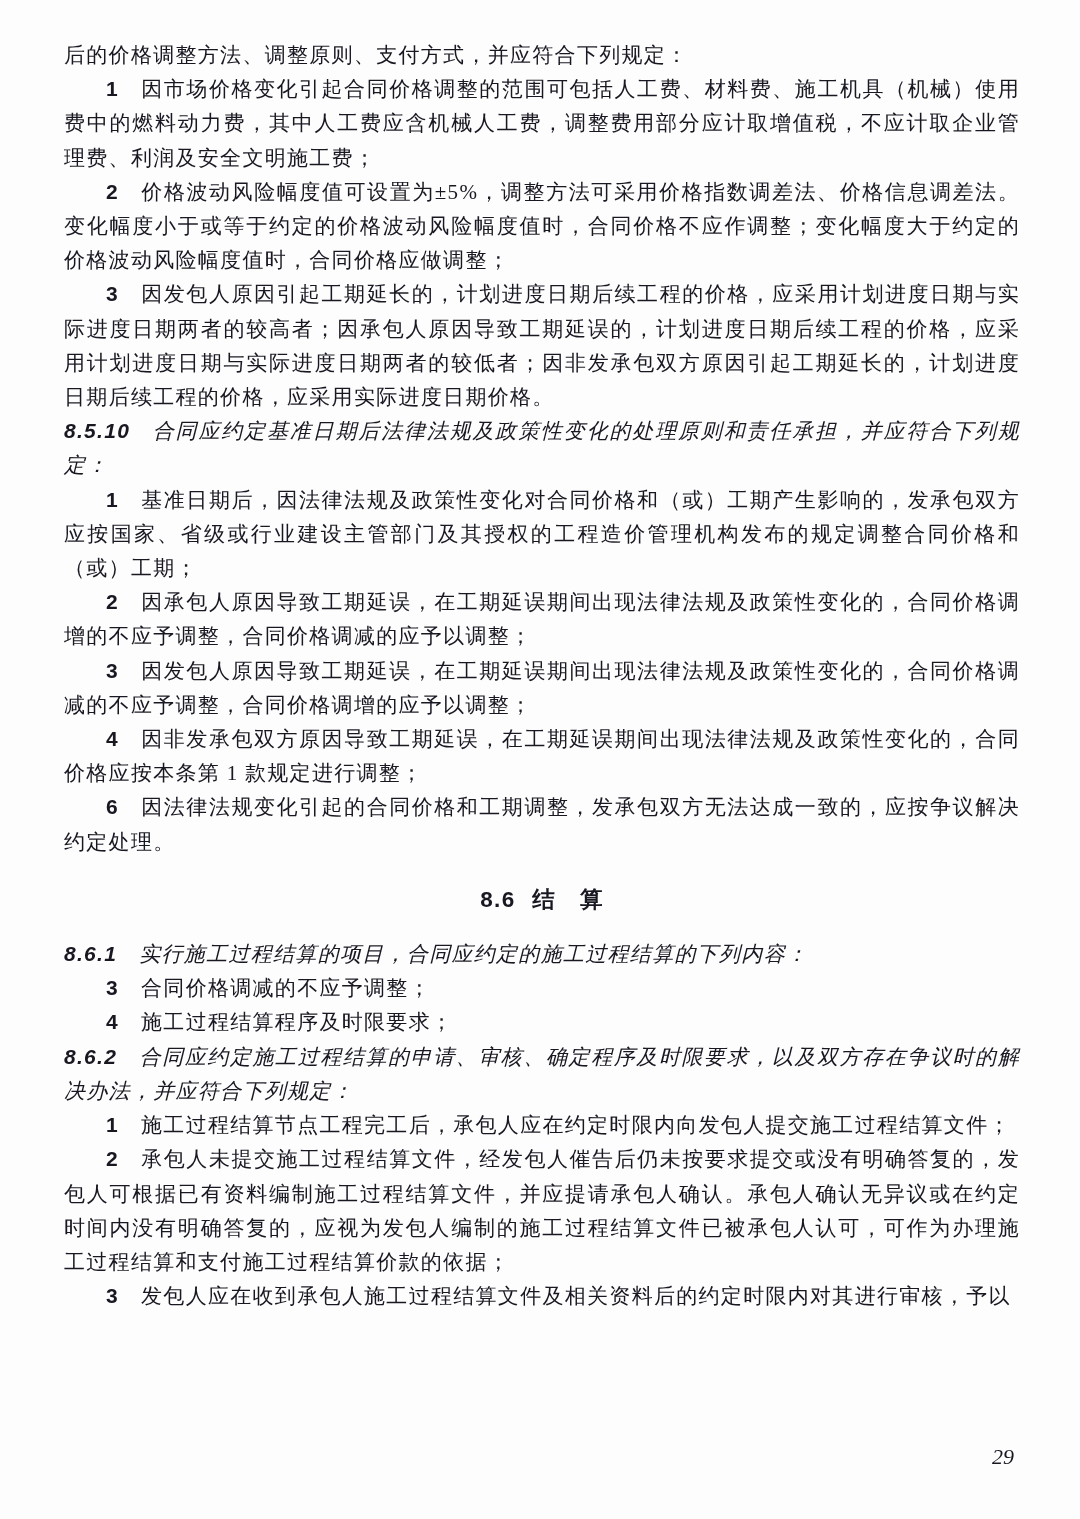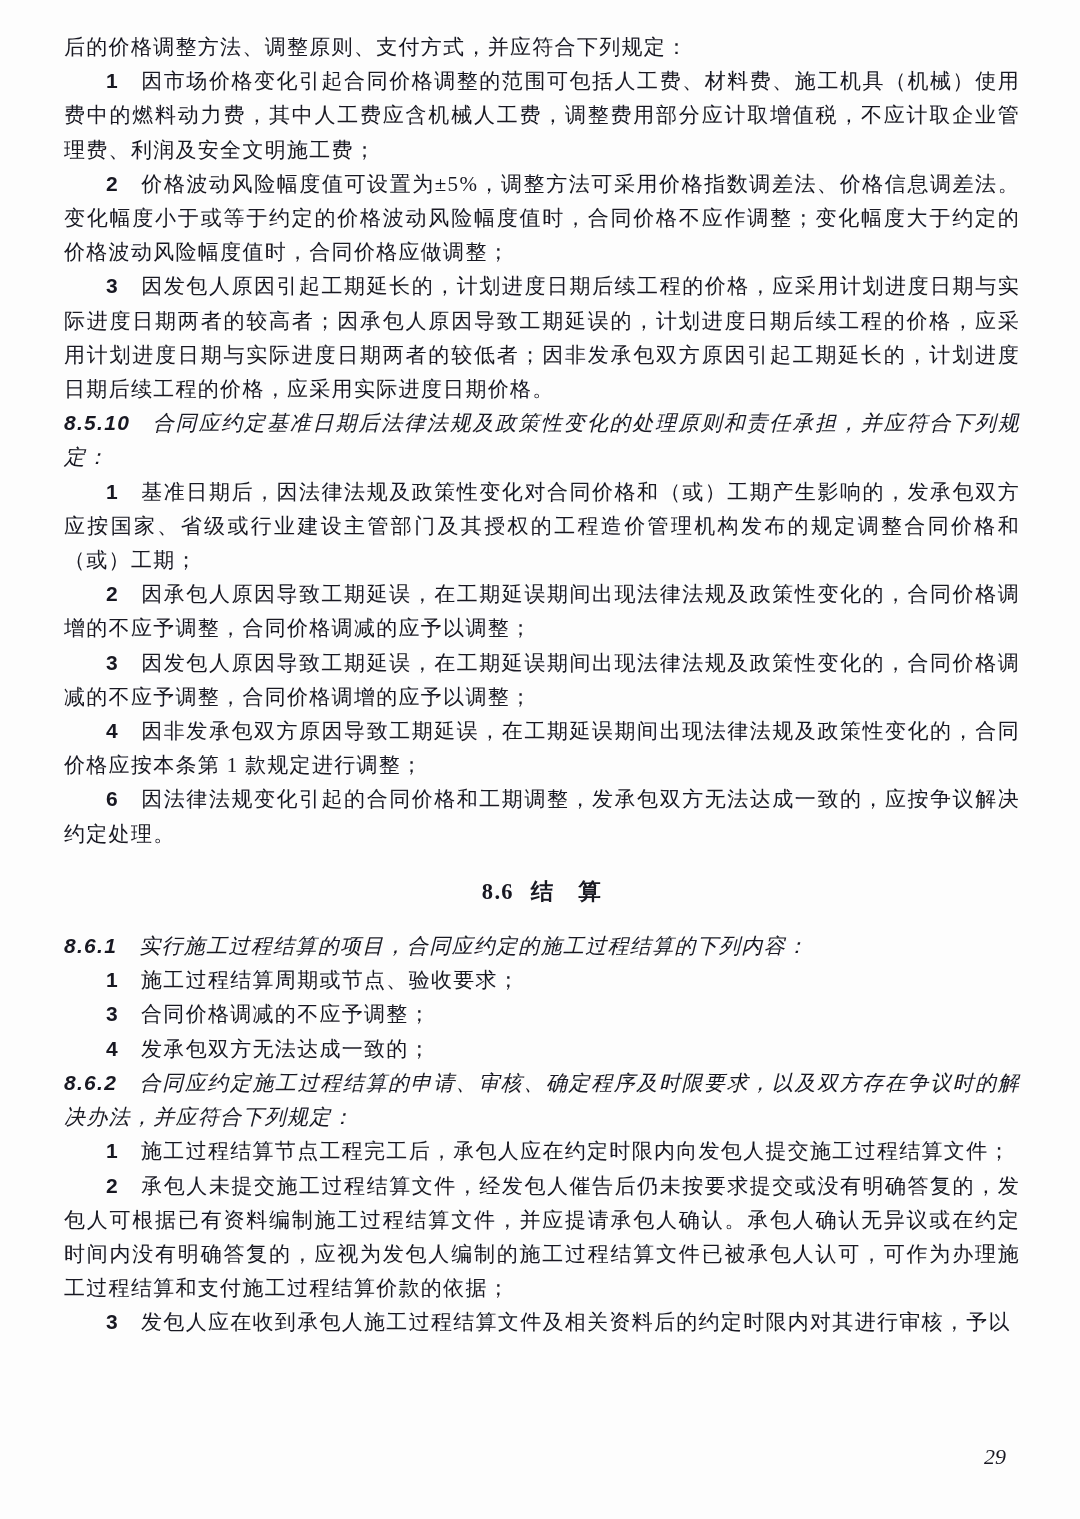--- a/index.html
+++ b/index.html
@@ -9,21 +9,21 @@
     background: #fdfdfd;
     color: #181822;
     font-family: "Liberation Serif", "DejaVu Serif", serif;
     position: relative;
     overflow: hidden;
   }
   .page {
     box-sizing: border-box;
     width: 1080px;
     height: 1519px;
-    padding: 30px 60px 0 64px;
+    padding: 38px 60px 0 64px;
     position: relative;
   }
   .content p,
   .content h2 {
     margin: 0;
     font-size: 21px;
     line-height: 34.2px;
     letter-spacing: 1.3px;
     text-align: justify;
     text-justify: inter-ideograph;
@@ -37,24 +37,24 @@
     margin-right: 1.05em;
   }
   h2.heading {
     text-align: center;
     font-weight: 700;
     font-size: 22.5px;
     margin: 24px 0 20px 0;
     text-indent: 0;
     font-family: "Liberation Sans", "DejaVu Sans", sans-serif;
   }
-  h2.heading .num { margin-right: 0.75em; font-family: Liberation Serif, serif; }
+  h2.heading .num { margin-right: 0.75em; }
   .page-number {
     position: absolute;
-    right: 74px;
+    right: 66px;
     top: 1444px;
     font-size: 22px;
     font-style: italic;
     font-family: "Liberation Serif", "DejaVu Serif", serif;
   }
 </style>
 </head>
 <body>
 
 <main class="page">
@@ -64,22 +64,21 @@
       <p class="item"><b class="num">2</b><span>价格波动风险幅度值可设置为±5%，调整方法可采用价格指数调差法、价格信息调差法。变化幅度小于或等于约定的价格波动风险幅度值时，合同价格不应作调整；变化幅度大于约定的价格波动风险幅度值时，合同价格应做调整；</span></p>
       <p class="item"><b class="num">3</b><span>因发包人原因引起工期延长的，计划进度日期后续工程的价格，应采用计划进度日期与实际进度日期两者的较高者；因承包人原因导致工期延误的，计划进度日期后续工程的价格，应采用计划进度日期与实际进度日期两者的较低者；因非发承包双方原因引起工期延长的，计划进度日期后续工程的价格，应采用实际进度日期价格。</span></p>
       <p class="clause"><b class="num">8.5.10</b><span>合同应约定基准日期后法律法规及政策性变化的处理原则和责任承担，并应符合下列规定：</span></p>
       <p class="item"><b class="num">1</b><span>基准日期后，因法律法规及政策性变化对合同价格和（或）工期产生影响的，发承包双方应按国家、省级或行业建设主管部门及其授权的工程造价管理机构发布的规定调整合同价格和（或）工期；</span></p>
       <p class="item"><b class="num">2</b><span>因承包人原因导致工期延误，在工期延误期间出现法律法规及政策性变化的，合同价格调增的不应予调整，合同价格调减的应予以调整；</span></p>
       <p class="item"><b class="num">3</b><span>因发包人原因导致工期延误，在工期延误期间出现法律法规及政策性变化的，合同价格调减的不应予调整，合同价格调增的应予以调整；</span></p>
       <p class="item"><b class="num">4</b><span>因非发承包双方原因导致工期延误，在工期延误期间出现法律法规及政策性变化的，合同价格应按本条第 1 款规定进行调整；</span></p>
       <p class="item"><b class="num">6</b><span>因法律法规变化引起的合同价格和工期调整，发承包双方无法达成一致的，应按争议解决约定处理。</span></p>
       <h2 class="heading"><b class="num">8.6</b><span>结　算</span></h2>
       <p class="clause"><b class="num">8.6.1</b><span>实行施工过程结算的项目，合同应约定的施工过程结算的下列内容：</span></p>
-      <p class="item"><b class="num">1</b><span>施工过程结算周期或节点、验收要求；</span></p>
       <p class="item"><b class="num">3</b><span>合同价格调减的不应予调整；</span></p>
-      <p class="item"><b class="num">4</b><span>发承包双方无法达成一致的；</span></p>
+      <p class="item"><b class="num">4</b><span>施工过程结算程序及时限要求；</span></p>
       <p class="clause"><b class="num">8.6.2</b><span>合同应约定施工过程结算的申请、审核、确定程序及时限要求，以及双方存在争议时的解决办法，并应符合下列规定：</span></p>
       <p class="item"><b class="num">1</b><span>施工过程结算节点工程完工后，承包人应在约定时限内向发包人提交施工过程结算文件；</span></p>
       <p class="item"><b class="num">2</b><span>承包人未提交施工过程结算文件，经发包人催告后仍未按要求提交或没有明确答复的，发包人可根据已有资料编制施工过程结算文件，并应提请承包人确认。承包人确认无异议或在约定时间内没有明确答复的，应视为发包人编制的施工过程结算文件已被承包人认可，可作为办理施工过程结算和支付施工过程结算价款的依据；</span></p>
       <p class="item"><b class="num">3</b><span>发包人应在收到承包人施工过程结算文件及相关资料后的约定时限内对其进行审核，予以</span></p>
     </section>
   <div class="page-number">29</div>
 </main>
 
 </body></html>

